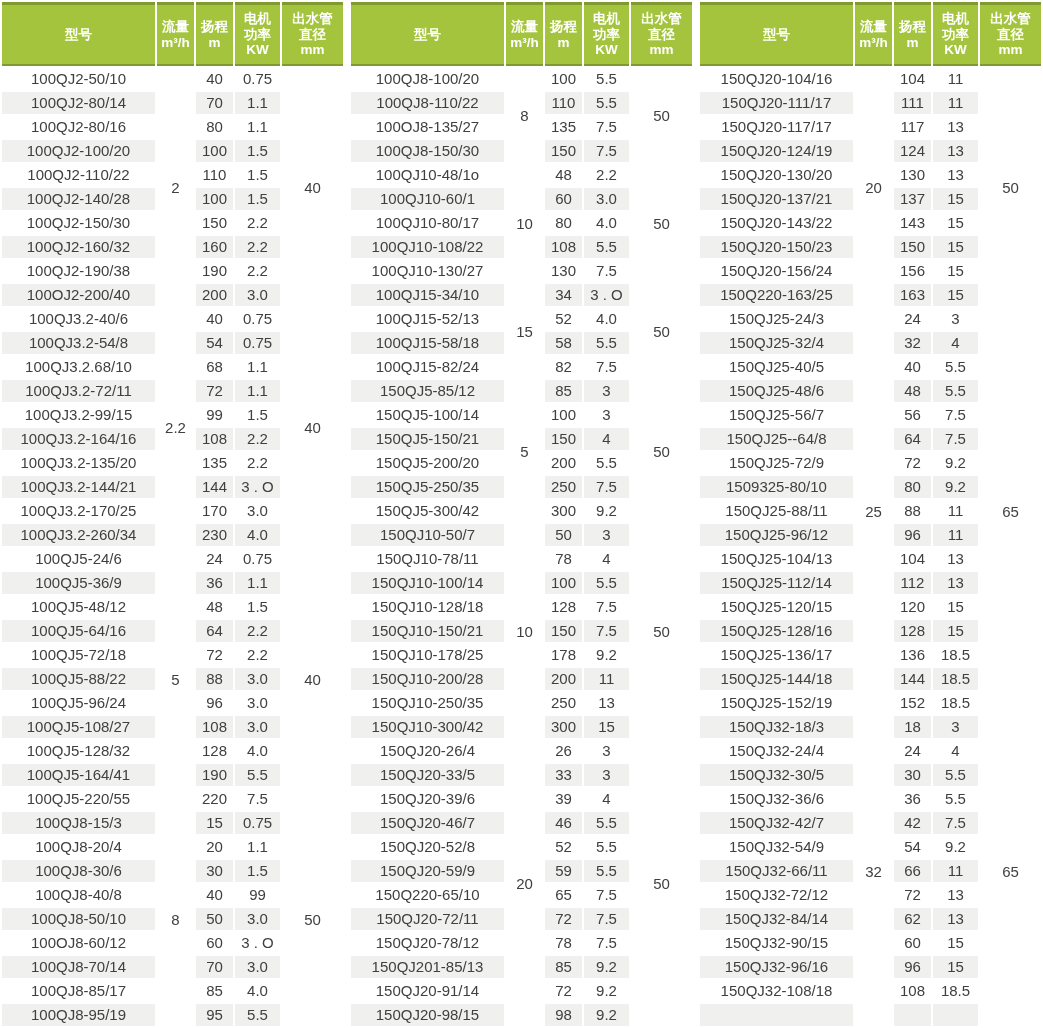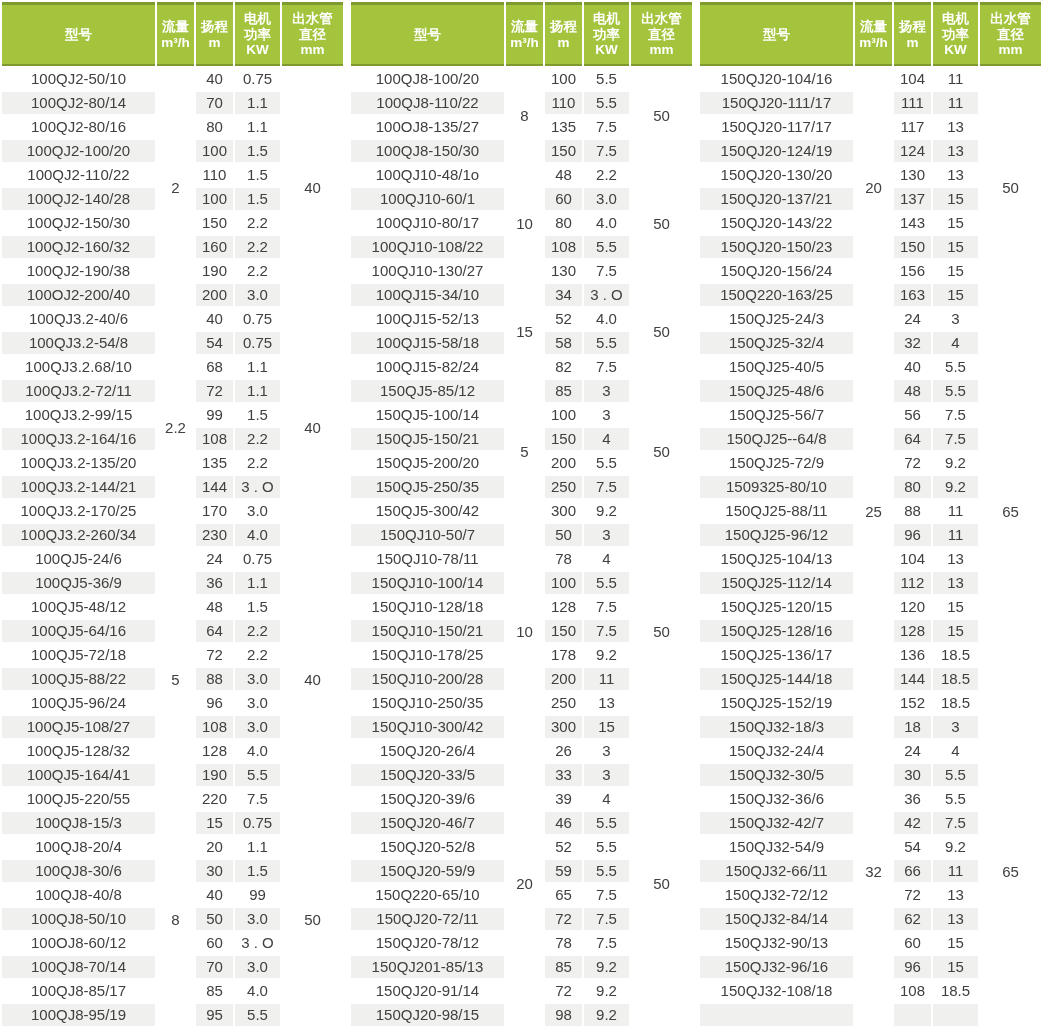--- a/index.html
+++ b/index.html
@@ -726,21 +726,21 @@
           <td>150QJ32-72/12</td>
           <td>72</td>
           <td>13</td>
         </tr>
         <tr>
           <td>150QJ32-84/14</td>
           <td>62</td>
           <td>13</td>
         </tr>
         <tr>
-          <td>150QJ32-90/13</td>
+          <td>150QJ32-90/15</td>
           <td>60</td>
           <td>15</td>
         </tr>
         <tr>
           <td>150QJ32-96/16</td>
           <td>96</td>
           <td>15</td>
         </tr>
         <tr>
           <td>150QJ32-108/18</td>

